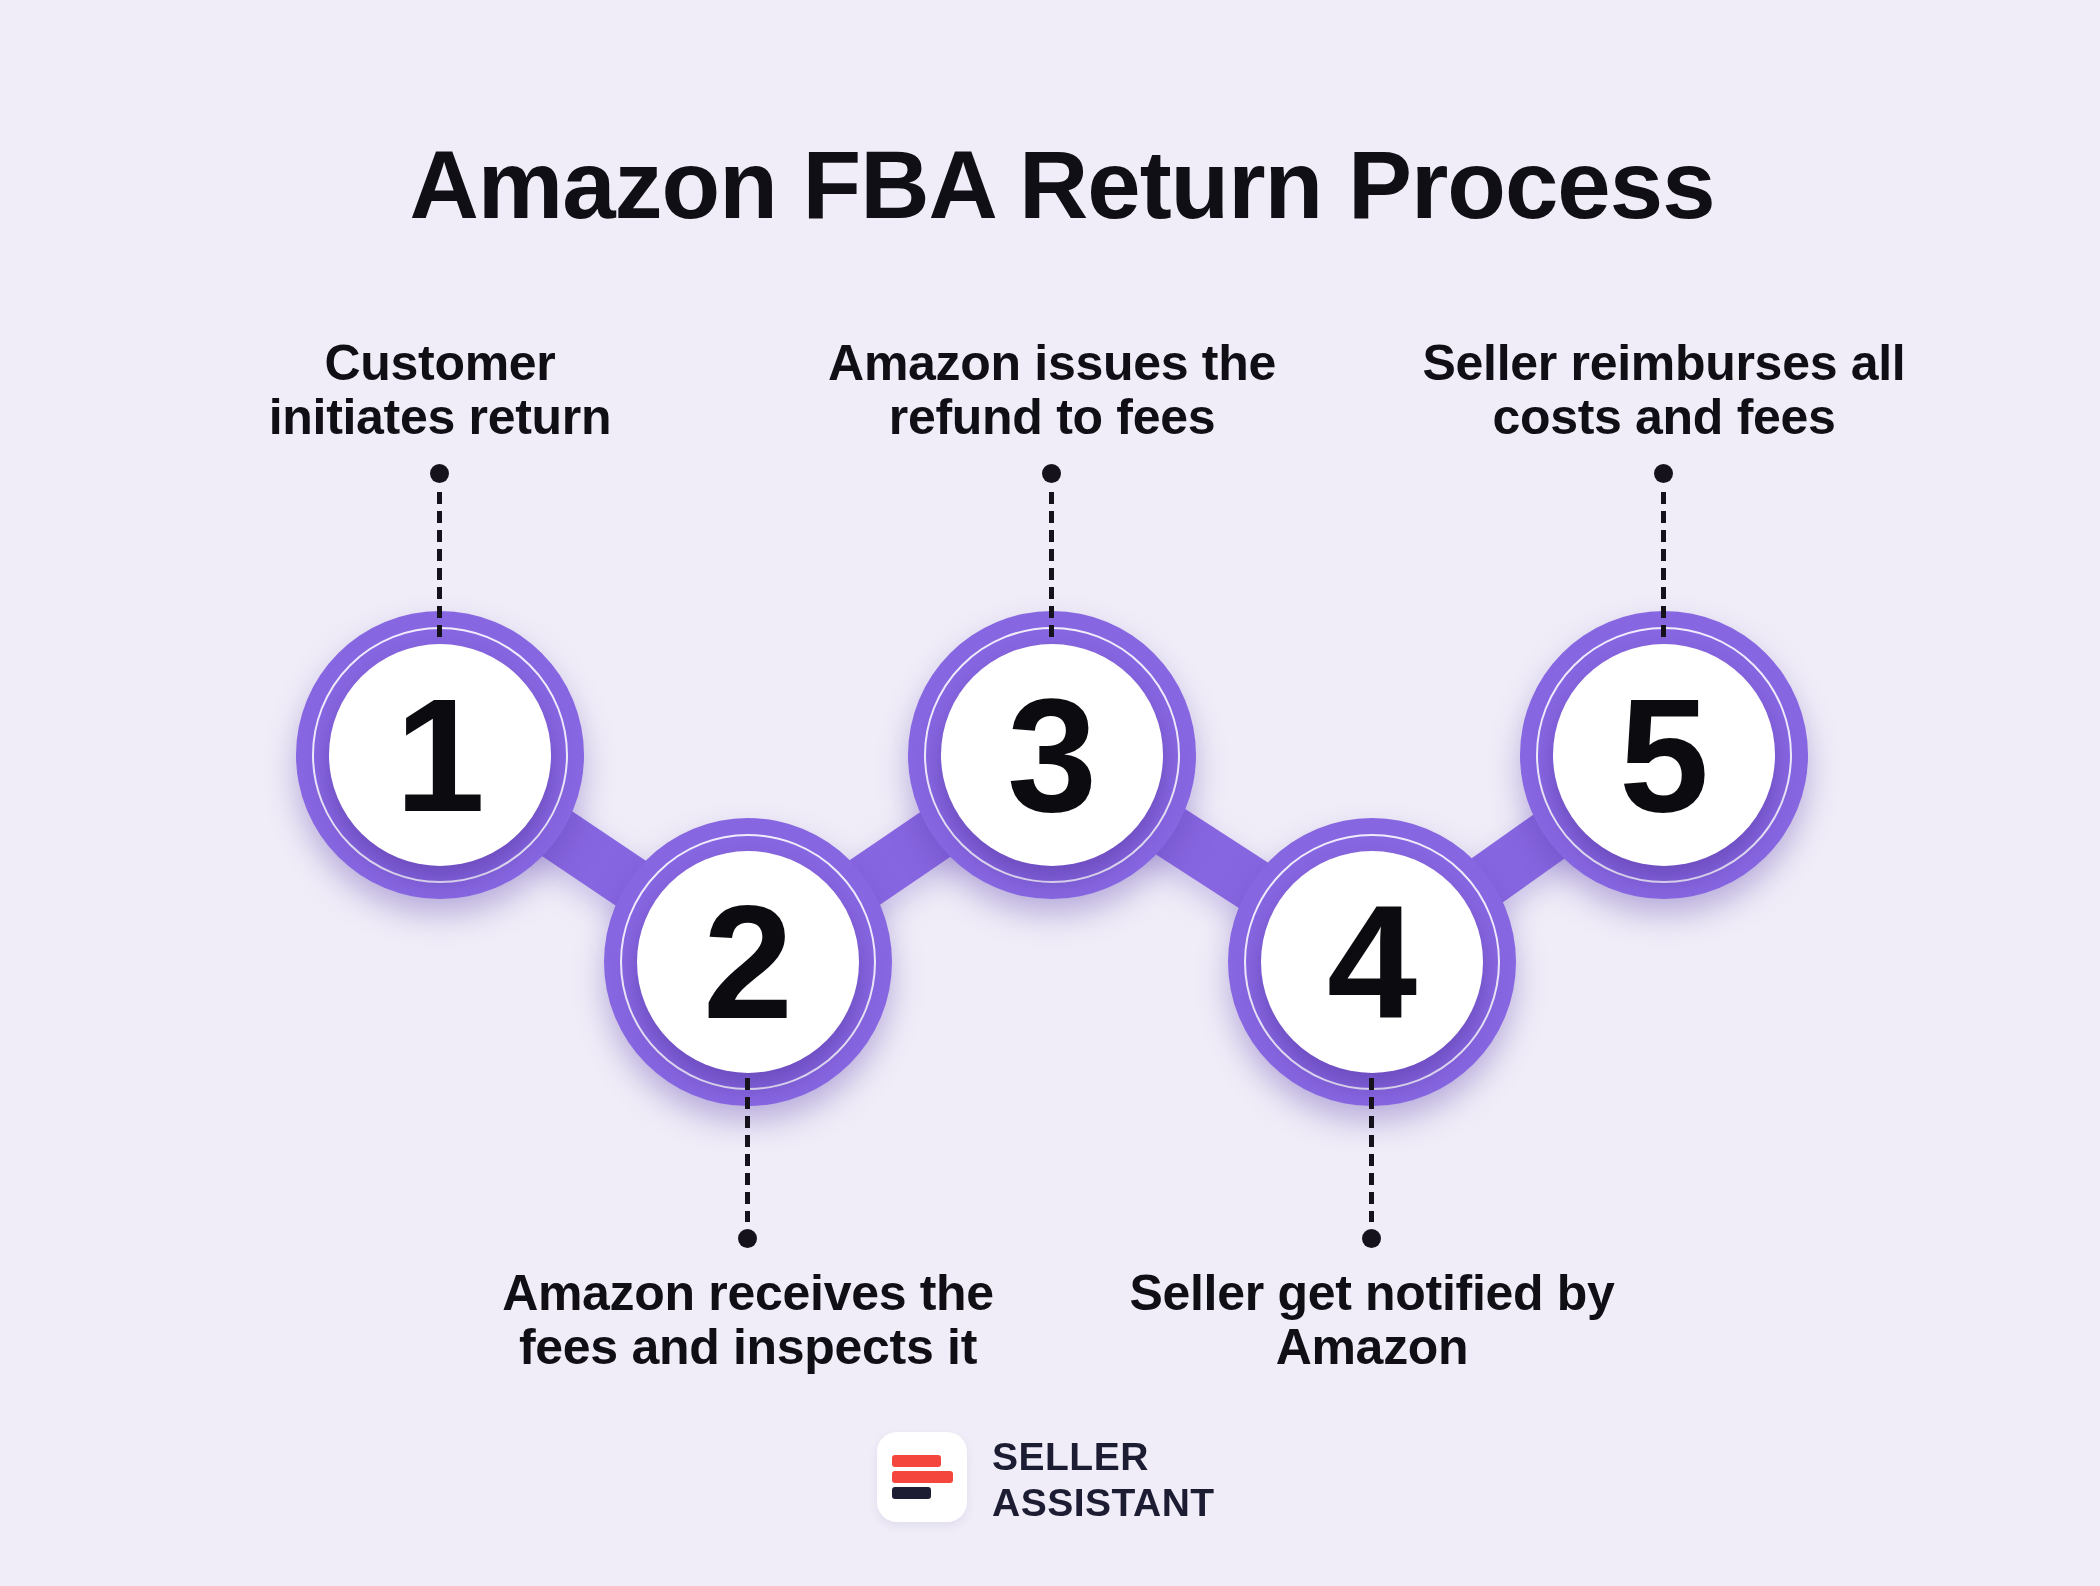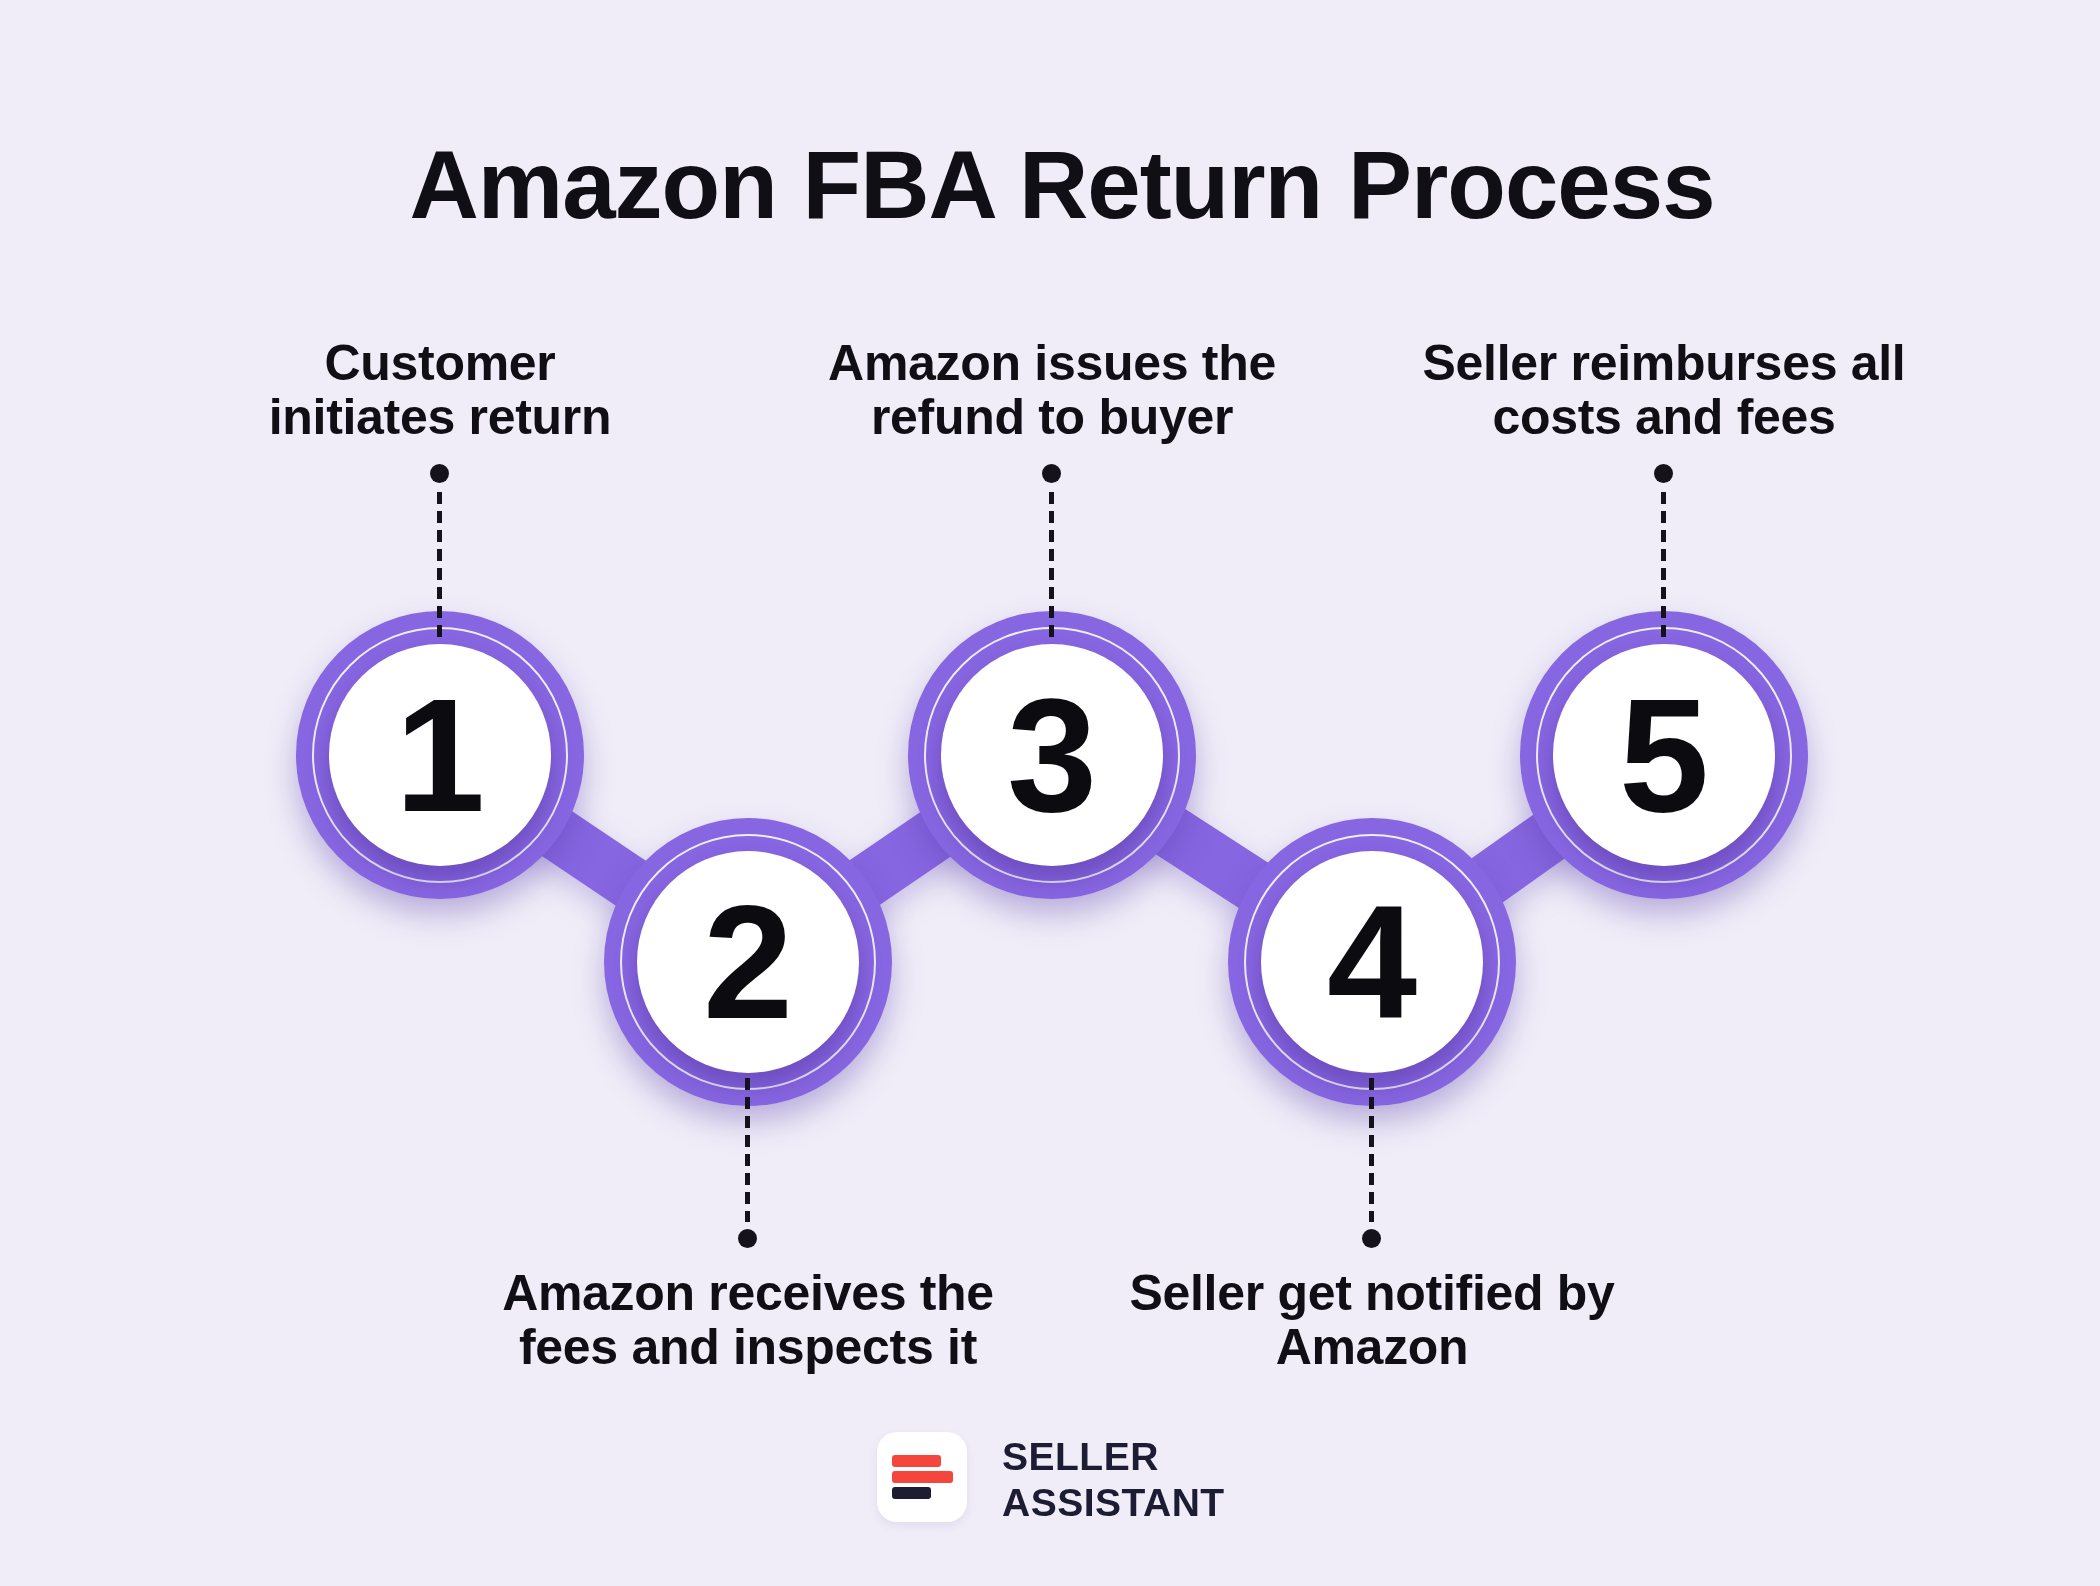--- a/index.html
+++ b/index.html
@@ -98,21 +98,21 @@
     justify-content:center;
     gap:4px;
     padding-left:15px;
     box-sizing:border-box;
   }
   .bar{display:block;height:12px;border-radius:3px;}
   .bar1{width:49px;background:#f4463d;}
   .bar2{width:61px;background:#f4463d;}
   .bar3{width:39px;background:#1c1c33;}
   .logo-text{
-    margin-left:35px;
+    margin-left:25px;
     margin-top:2px;
     font-size:39px;
     font-weight:700;
     line-height:46px;
     letter-spacing:0.5px;
     color:#1c1c33;
   }
   .logo-text div{white-space:nowrap;}
 </style>
 </head>
@@ -153,21 +153,21 @@
     <div class="dot" style="left:738px;top:1229px;"></div>
     <div class="step-label" style="left:468px;top:1266px;width:560px;">
       <div>Amazon receives the</div>
       <div>fees and inspects it</div>
     </div>
   </div>
 
   <div>
     <div class="step-label" style="left:792px;top:336px;width:520px;">
       <div>Amazon issues the</div>
-      <div>refund to buyer</div>
+      <div>refund to fees</div>
     </div>
     <div class="dot" style="left:1042px;top:464px;"></div>
     <div class="vdash" style="left:1049px;top:492px;height:148px;"></div>
     <div class="ring" style="left:908px;top:611px;">
       <div class="disc">
         <span class="num">3</span>
       </div>
     </div>
   </div>
 

